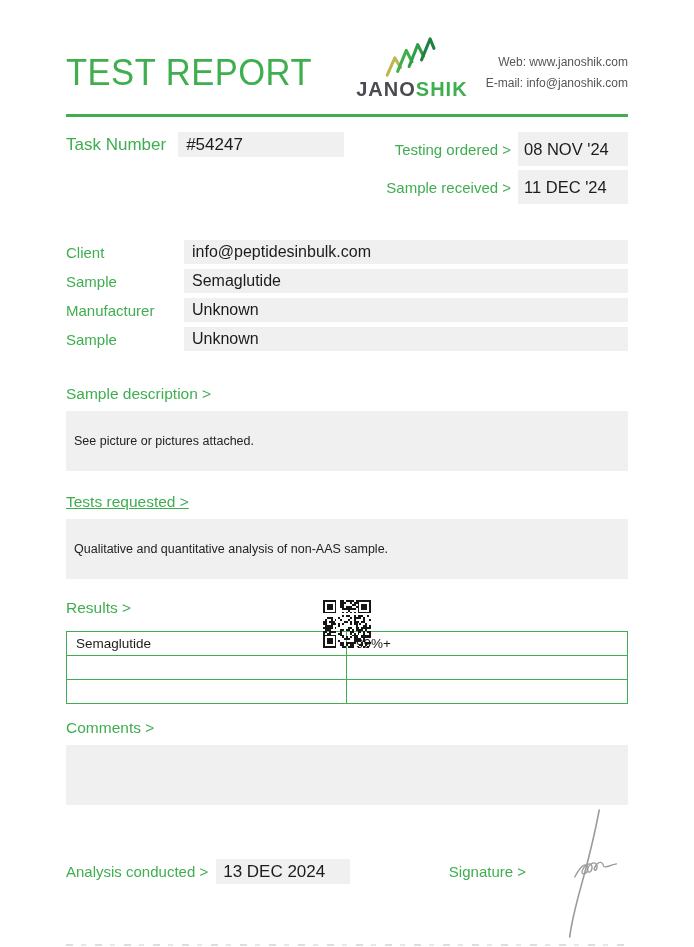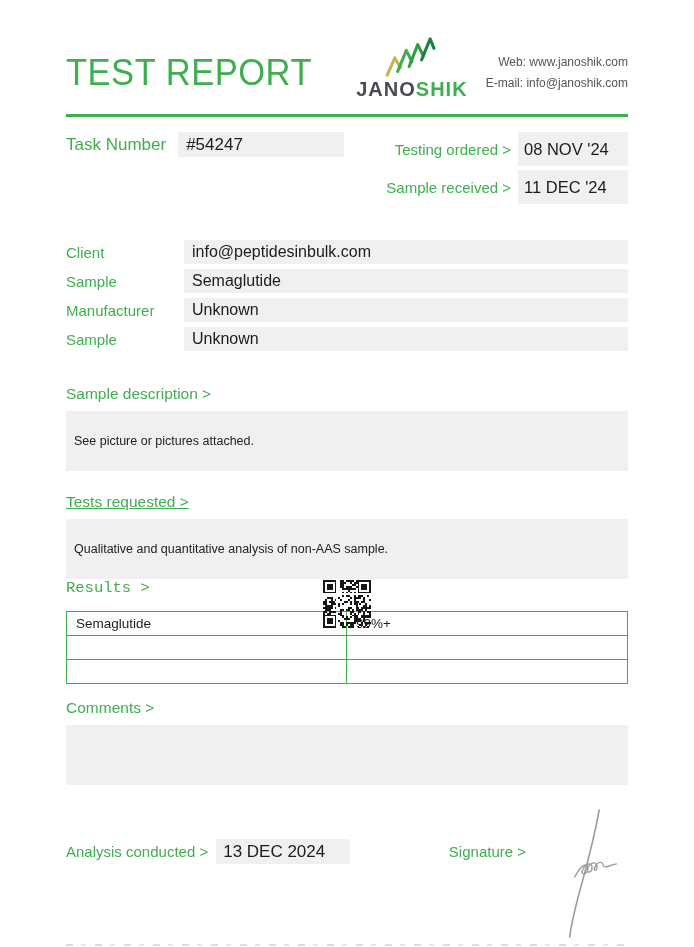--- a/index.html
+++ b/index.html
@@ -55,21 +55,21 @@
   
   .sec-heading{font-size:15.5px;color:var(--green);line-height:18px;}
   .sec-box{margin-top:8px;background:var(--box-gray);font-size:12.5px;color:#222;
     padding:23px 8px;line-height:15px;}
   .h-desc{margin-top:34px;}
   .box-desc{height:60px;}
   .h-tests{margin-top:22px;text-decoration:underline;}
   .box-tests{height:60px;}
   
   .results{position:relative;}
-  .h-results{font-family:Liberation Mono, monospace;}
+  .h-results{margin-top:20px;}
   .qr{position:absolute;top:1px;left:257px;width:48px;height:48px;}
   .qr svg{width:48px;height:48px;display:block;}
   .results-table{width:100%;border-collapse:collapse;margin-top:14px;table-layout:fixed;}
   .results-table td{
     border:1.5px solid var(--green);height:24px;font-size:13.5px;color:var(--text-dark);
     padding:0 0 0 9px;background:#fff;vertical-align:middle;
   }
   .results-table td.c1{width:280px;}
   
   .h-comments{margin-top:15px;}

